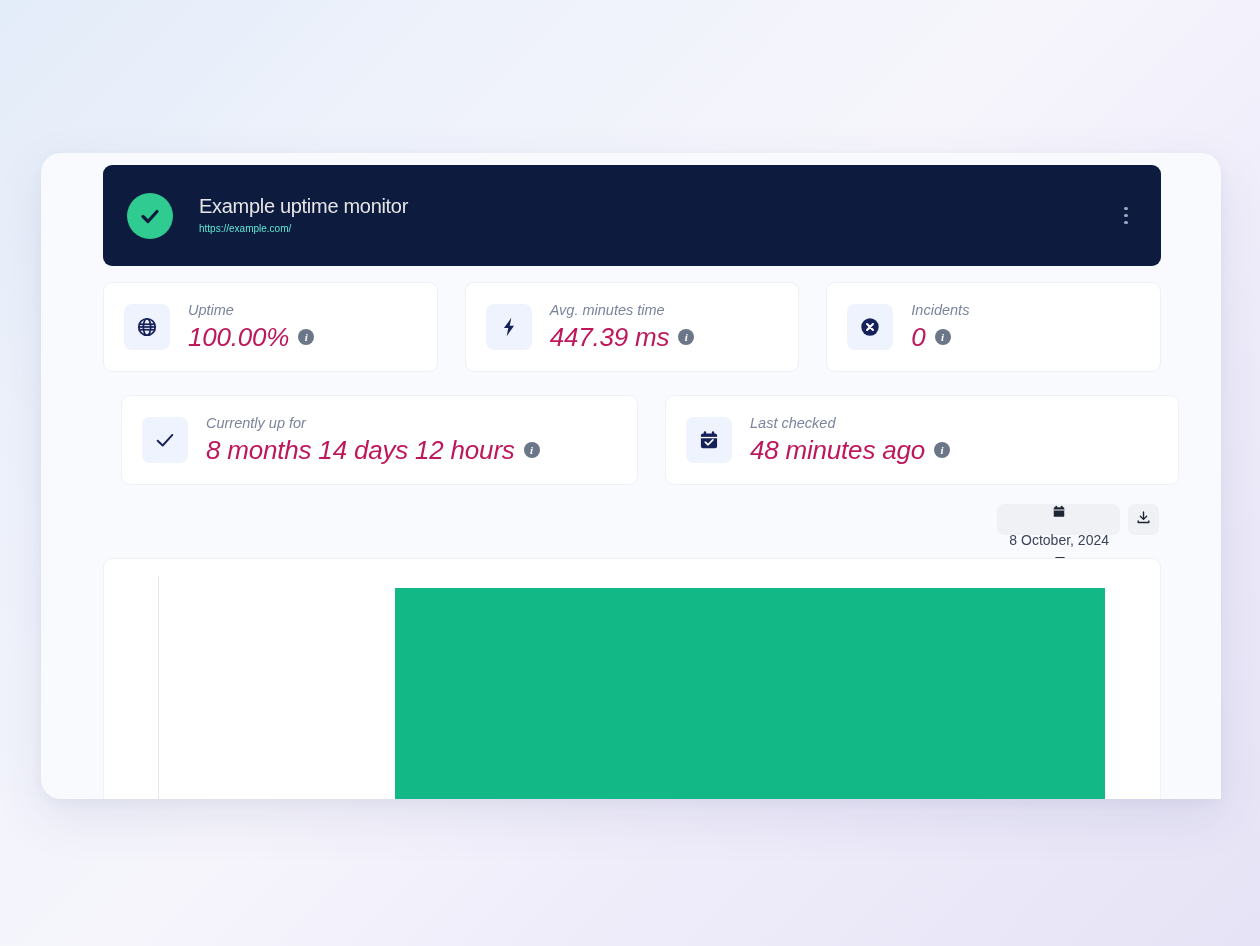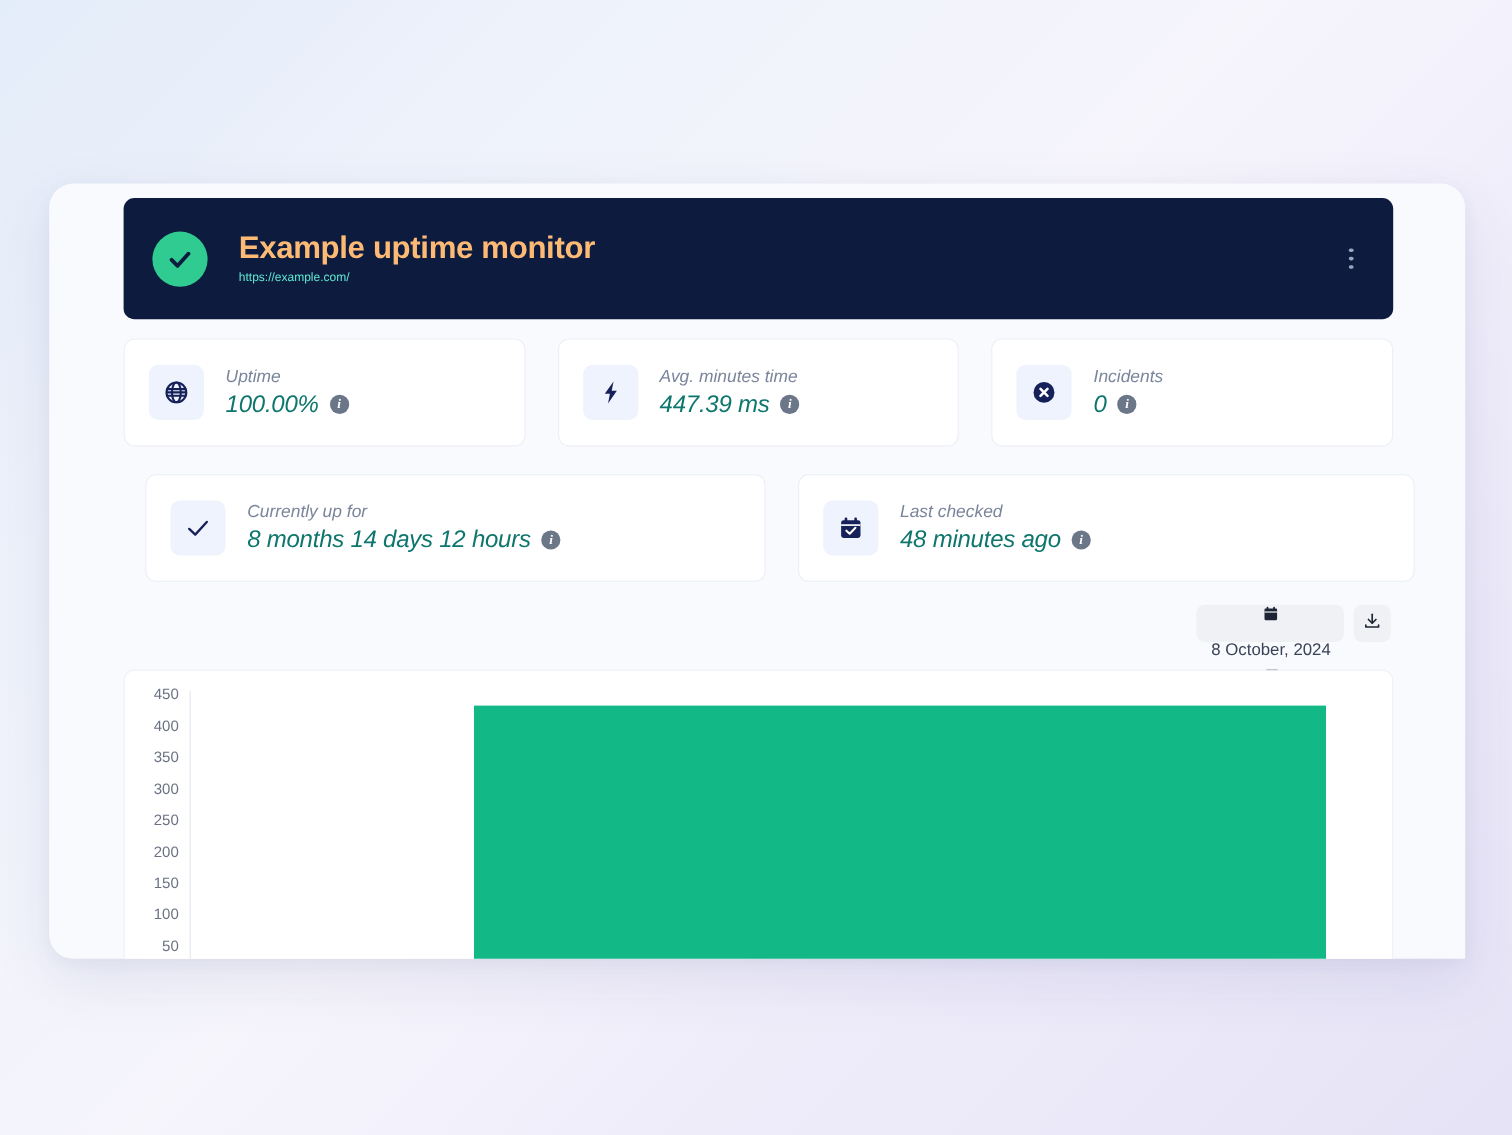--- a/index.html
+++ b/index.html
@@ -57,23 +57,23 @@
     display: flex;
     align-items: center;
     justify-content: center;
     flex: none;
   }
   .status-dot svg { display: block; }
 
   .monitor-titles { margin-left: 26px; flex: 1 1 auto; min-width: 0; }
 
   .monitor-name {
-    color: #fdba74;
-    font-size: 26px;
-    font-weight: 700;
+    color: #e5e5e5;
+    font-size: 20px;
+    font-weight: 400;
     letter-spacing: -0.3px;
     line-height: 1.15;
   }
   .monitor-url {
     color: #5eead4;
     font-size: 10px;
     line-height: 1.5;
     margin-top: 3px;
   }
 
@@ -128,22 +128,22 @@
     line-height: 1.35;
   }
 
   .stat-value-row {
     display: flex;
     align-items: center;
     gap: 9px;
     margin-top: 1px;
   }
   .stat-value {
-    color: #0f766e;
-    font-size: 20px;
+    color: #be185d;
+    font-size: 26px;
     font-weight: 400;
     letter-spacing: -0.2px;
     white-space: nowrap;
   }
 
   .info-badge {
     width: 16px; height: 16px;
     border-radius: 50%;
     background: #6b7689;
     color: #ffffff;
@@ -408,31 +408,20 @@
           <path d="M3.5 17.5 L3.5 20 L20.5 20 L20.5 17.5"></path>
         </svg>
       </span>
     </div>
 
   </div>
 
   <div id="chart-card">
     <div id="chart-inner">
 
-      <div class="y-axis">
-          <div class="y-tick">450</div>
-          <div class="y-tick">400</div>
-          <div class="y-tick">350</div>
-          <div class="y-tick">300</div>
-          <div class="y-tick">250</div>
-          <div class="y-tick">200</div>
-          <div class="y-tick">150</div>
-          <div class="y-tick">100</div>
-          <div class="y-tick">50</div>
-        </div>
 
       <div class="axis-line"></div>
 
       <div class="plot-area">
           <div class="bar" style="background: rgb(18, 184, 134); left: 23.5%; width: 71%; height: 95.1894%;"></div>
         </div>
 
     </div>
   </div>
 

